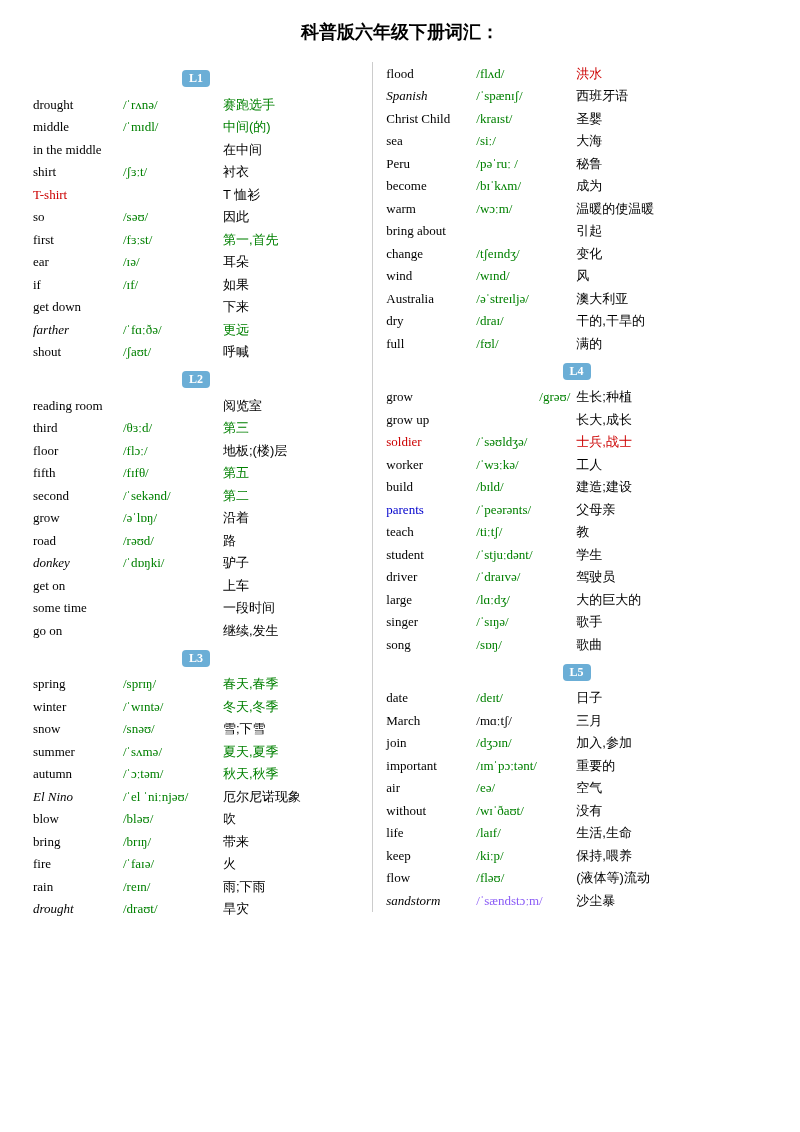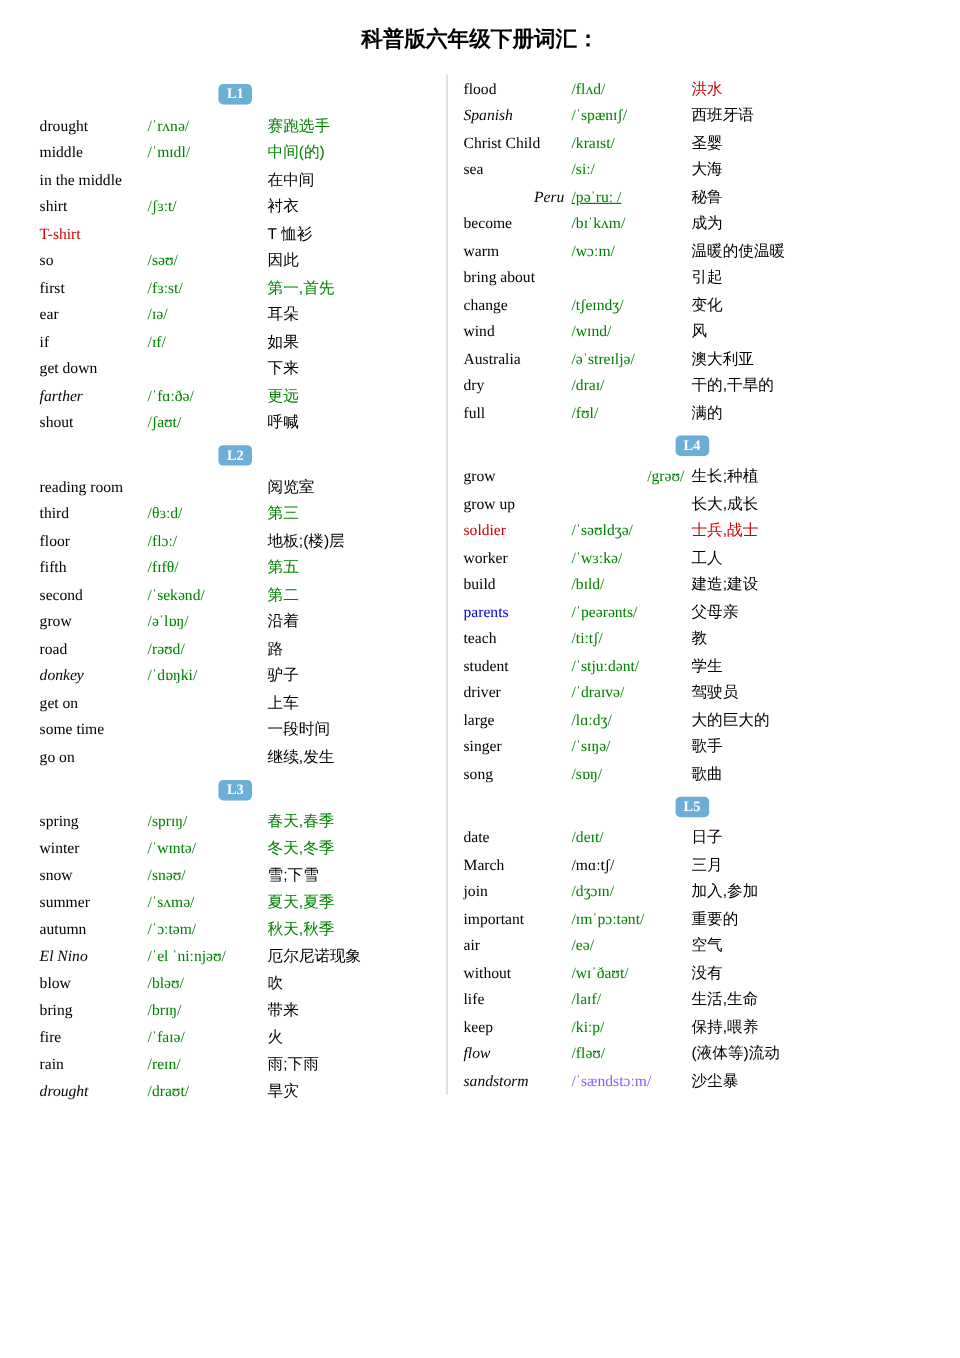--- a/index.html
+++ b/index.html
@@ -283,22 +283,22 @@
             <td class="col-word">Christ Child</td>
             <td class="col-phonetic" style="color: rgb(0, 128, 0);">/kraɪst/</td>
             <td class="col-meaning">圣婴</td>
           </tr>
           <tr>
             <td class="col-word">sea</td>
             <td class="col-phonetic" style="color: rgb(0, 128, 0);">/siː/</td>
             <td class="col-meaning">大海</td>
           </tr>
           <tr>
-            <td class="col-word" style="font-style: italic; text-align: right;">Peru</td>
-            <td class="col-phonetic" style="color: rgb(0, 128, 0); text-decoration: underline;">/pəˈruː /</td>
+            <td class="col-word" style="">Peru</td>
+            <td class="col-phonetic" style="color: rgb(0, 128, 0);">/pəˈruː /</td>
             <td class="col-meaning">秘鲁</td>
           </tr>
           <tr>
             <td class="col-word">become</td>
             <td class="col-phonetic" style="color: rgb(0, 128, 0);">/bɪˈkʌm/</td>
             <td class="col-meaning">成为</td>
           </tr>
           <tr>
             <td class="col-word">warm</td>
             <td class="col-phonetic" style="color: rgb(0, 128, 0);">/wɔːm/</td>
@@ -440,21 +440,21 @@
             <td class="col-word">life</td>
             <td class="col-phonetic" style="color: rgb(0, 128, 0);">/laɪf/</td>
             <td class="col-meaning">生活,生命</td>
           </tr>
           <tr>
             <td class="col-word">keep</td>
             <td class="col-phonetic" style="color: rgb(0, 128, 0);">/kiːp/</td>
             <td class="col-meaning">保持,喂养</td>
           </tr>
           <tr>
-            <td class="col-word" style="font-style: italic;">flow</td>
+            <td class="col-word" style="">flow</td>
             <td class="col-phonetic" style="color: rgb(0, 128, 0);">/fləʊ/</td>
             <td class="col-meaning">(液体等)流动</td>
           </tr>
           <tr>
             <td class="col-word" style="font-style: italic;">sandstorm</td>
             <td class="col-phonetic" style="color: #8b5cf6;">/ˈsændstɔːm/</td>
             <td class="col-meaning">沙尘暴</td>
           </tr>
         </tbody>
     </table>

